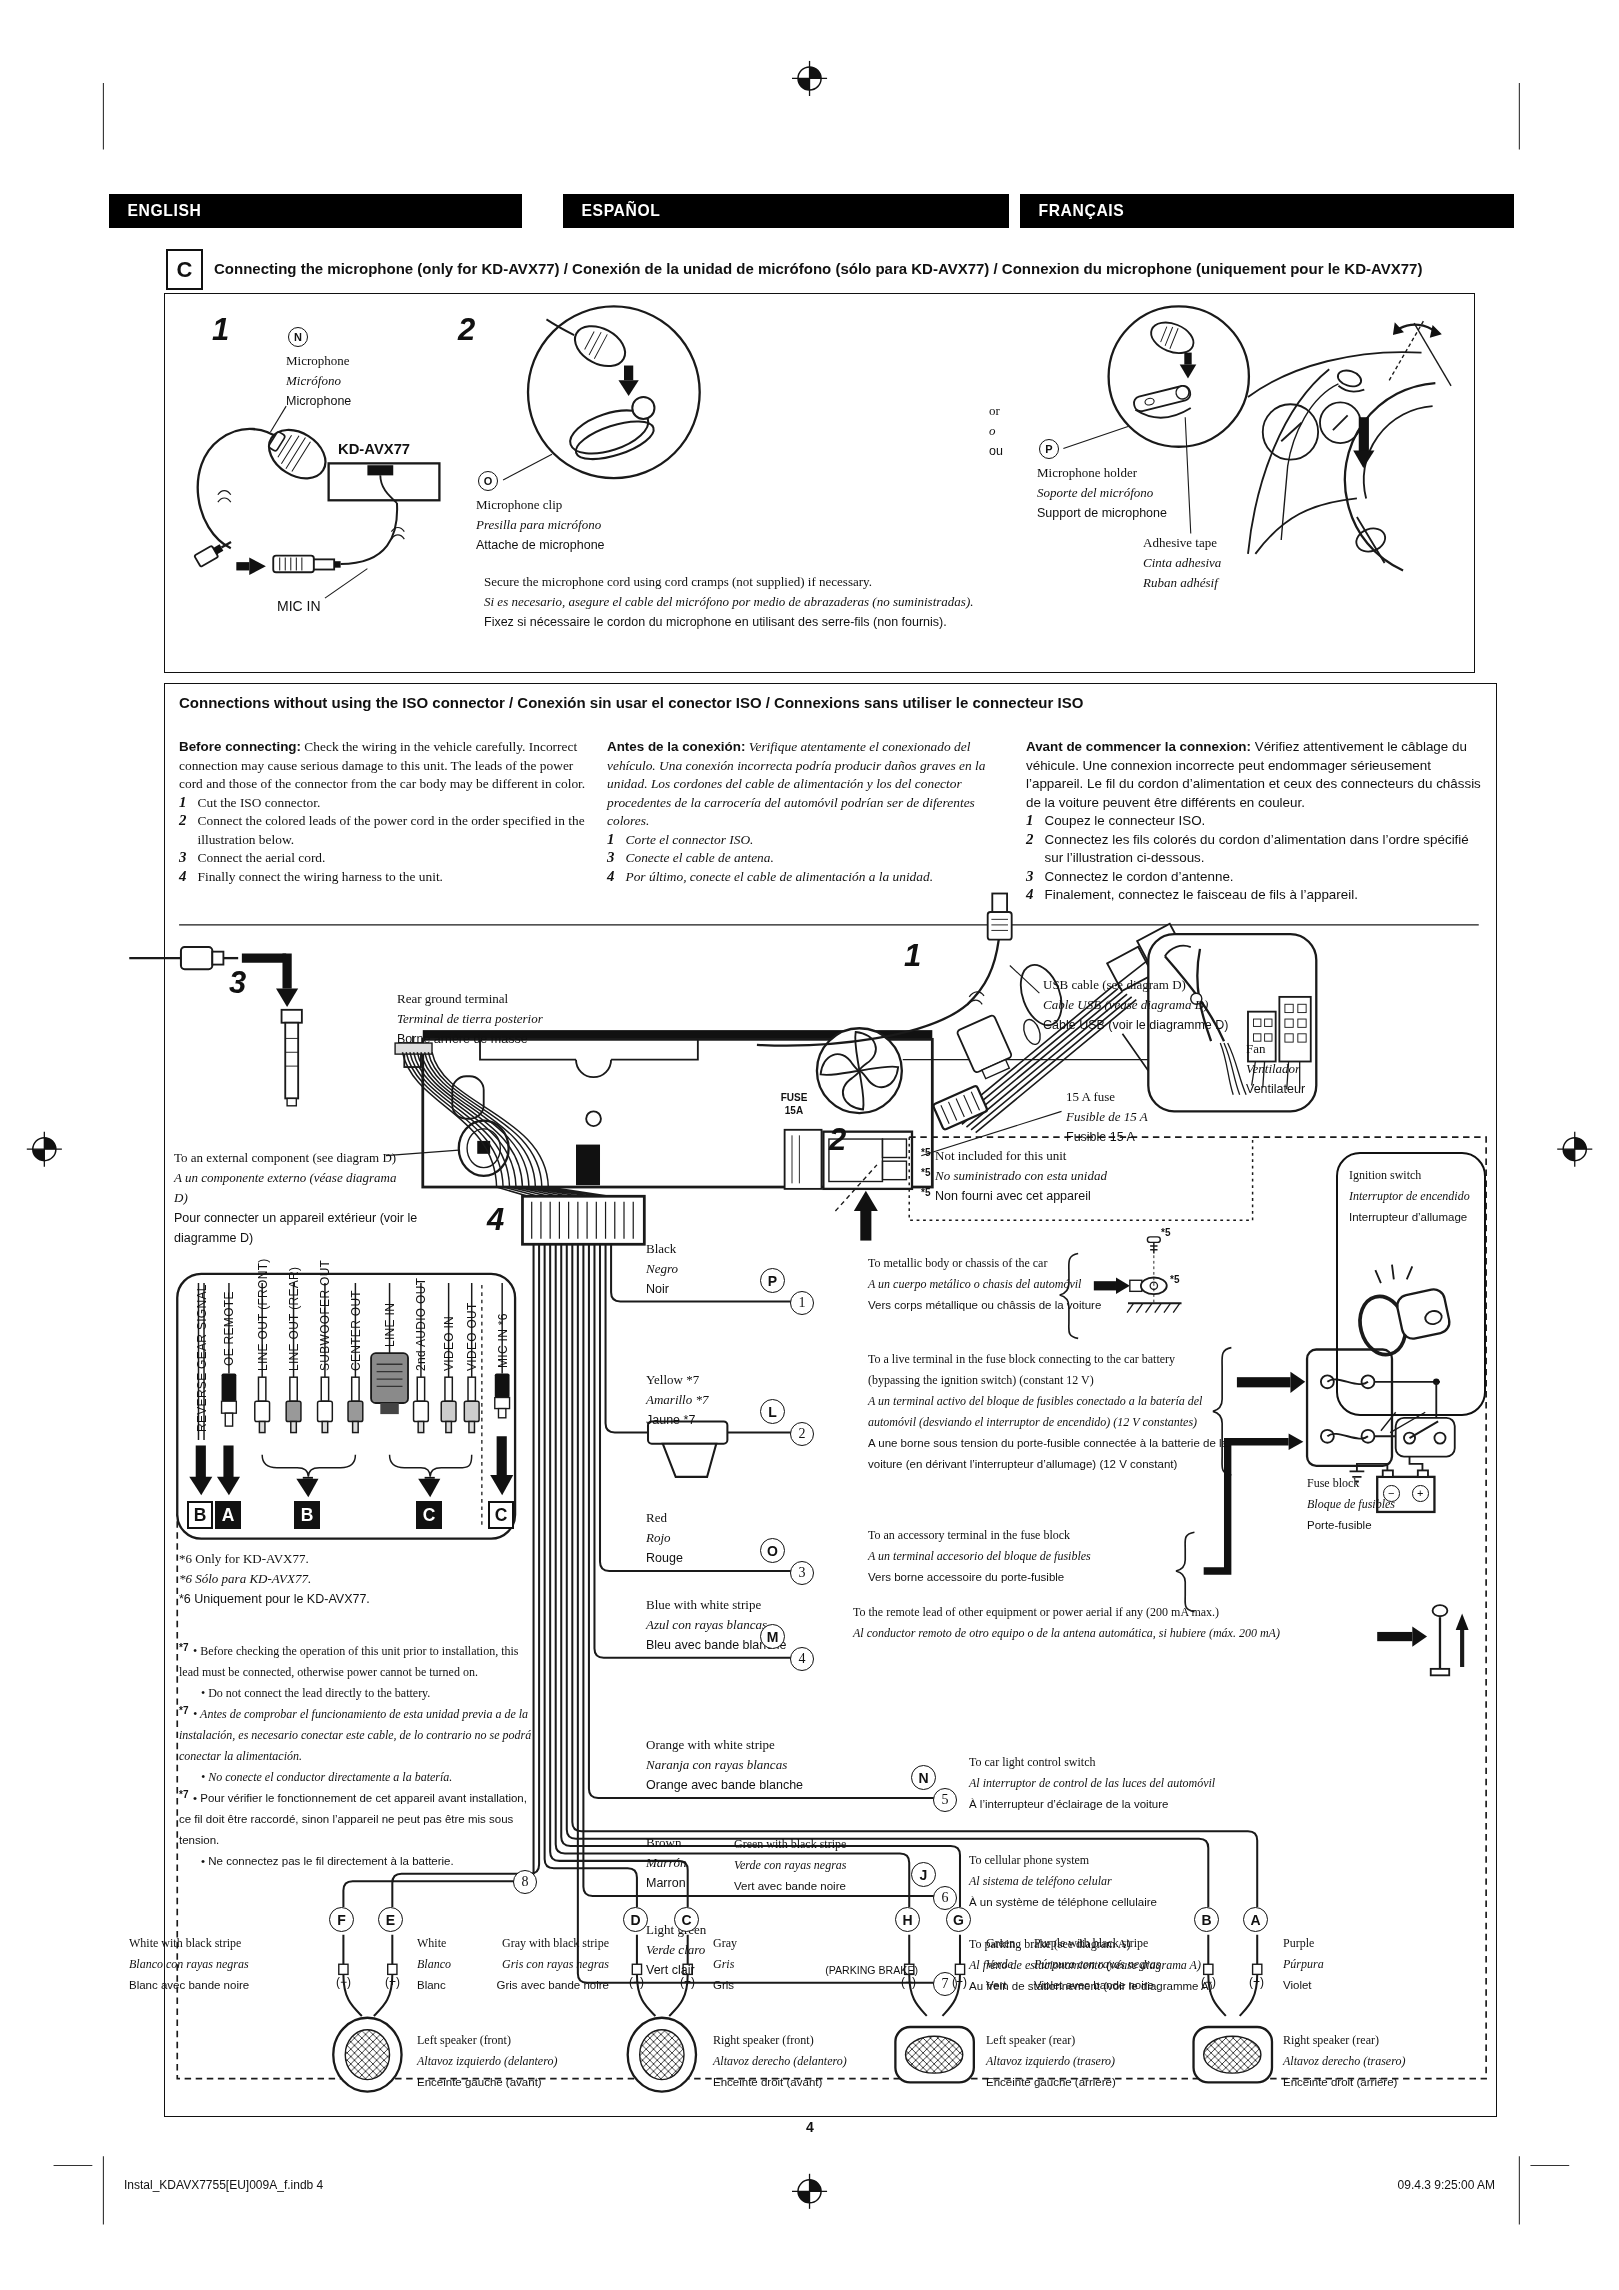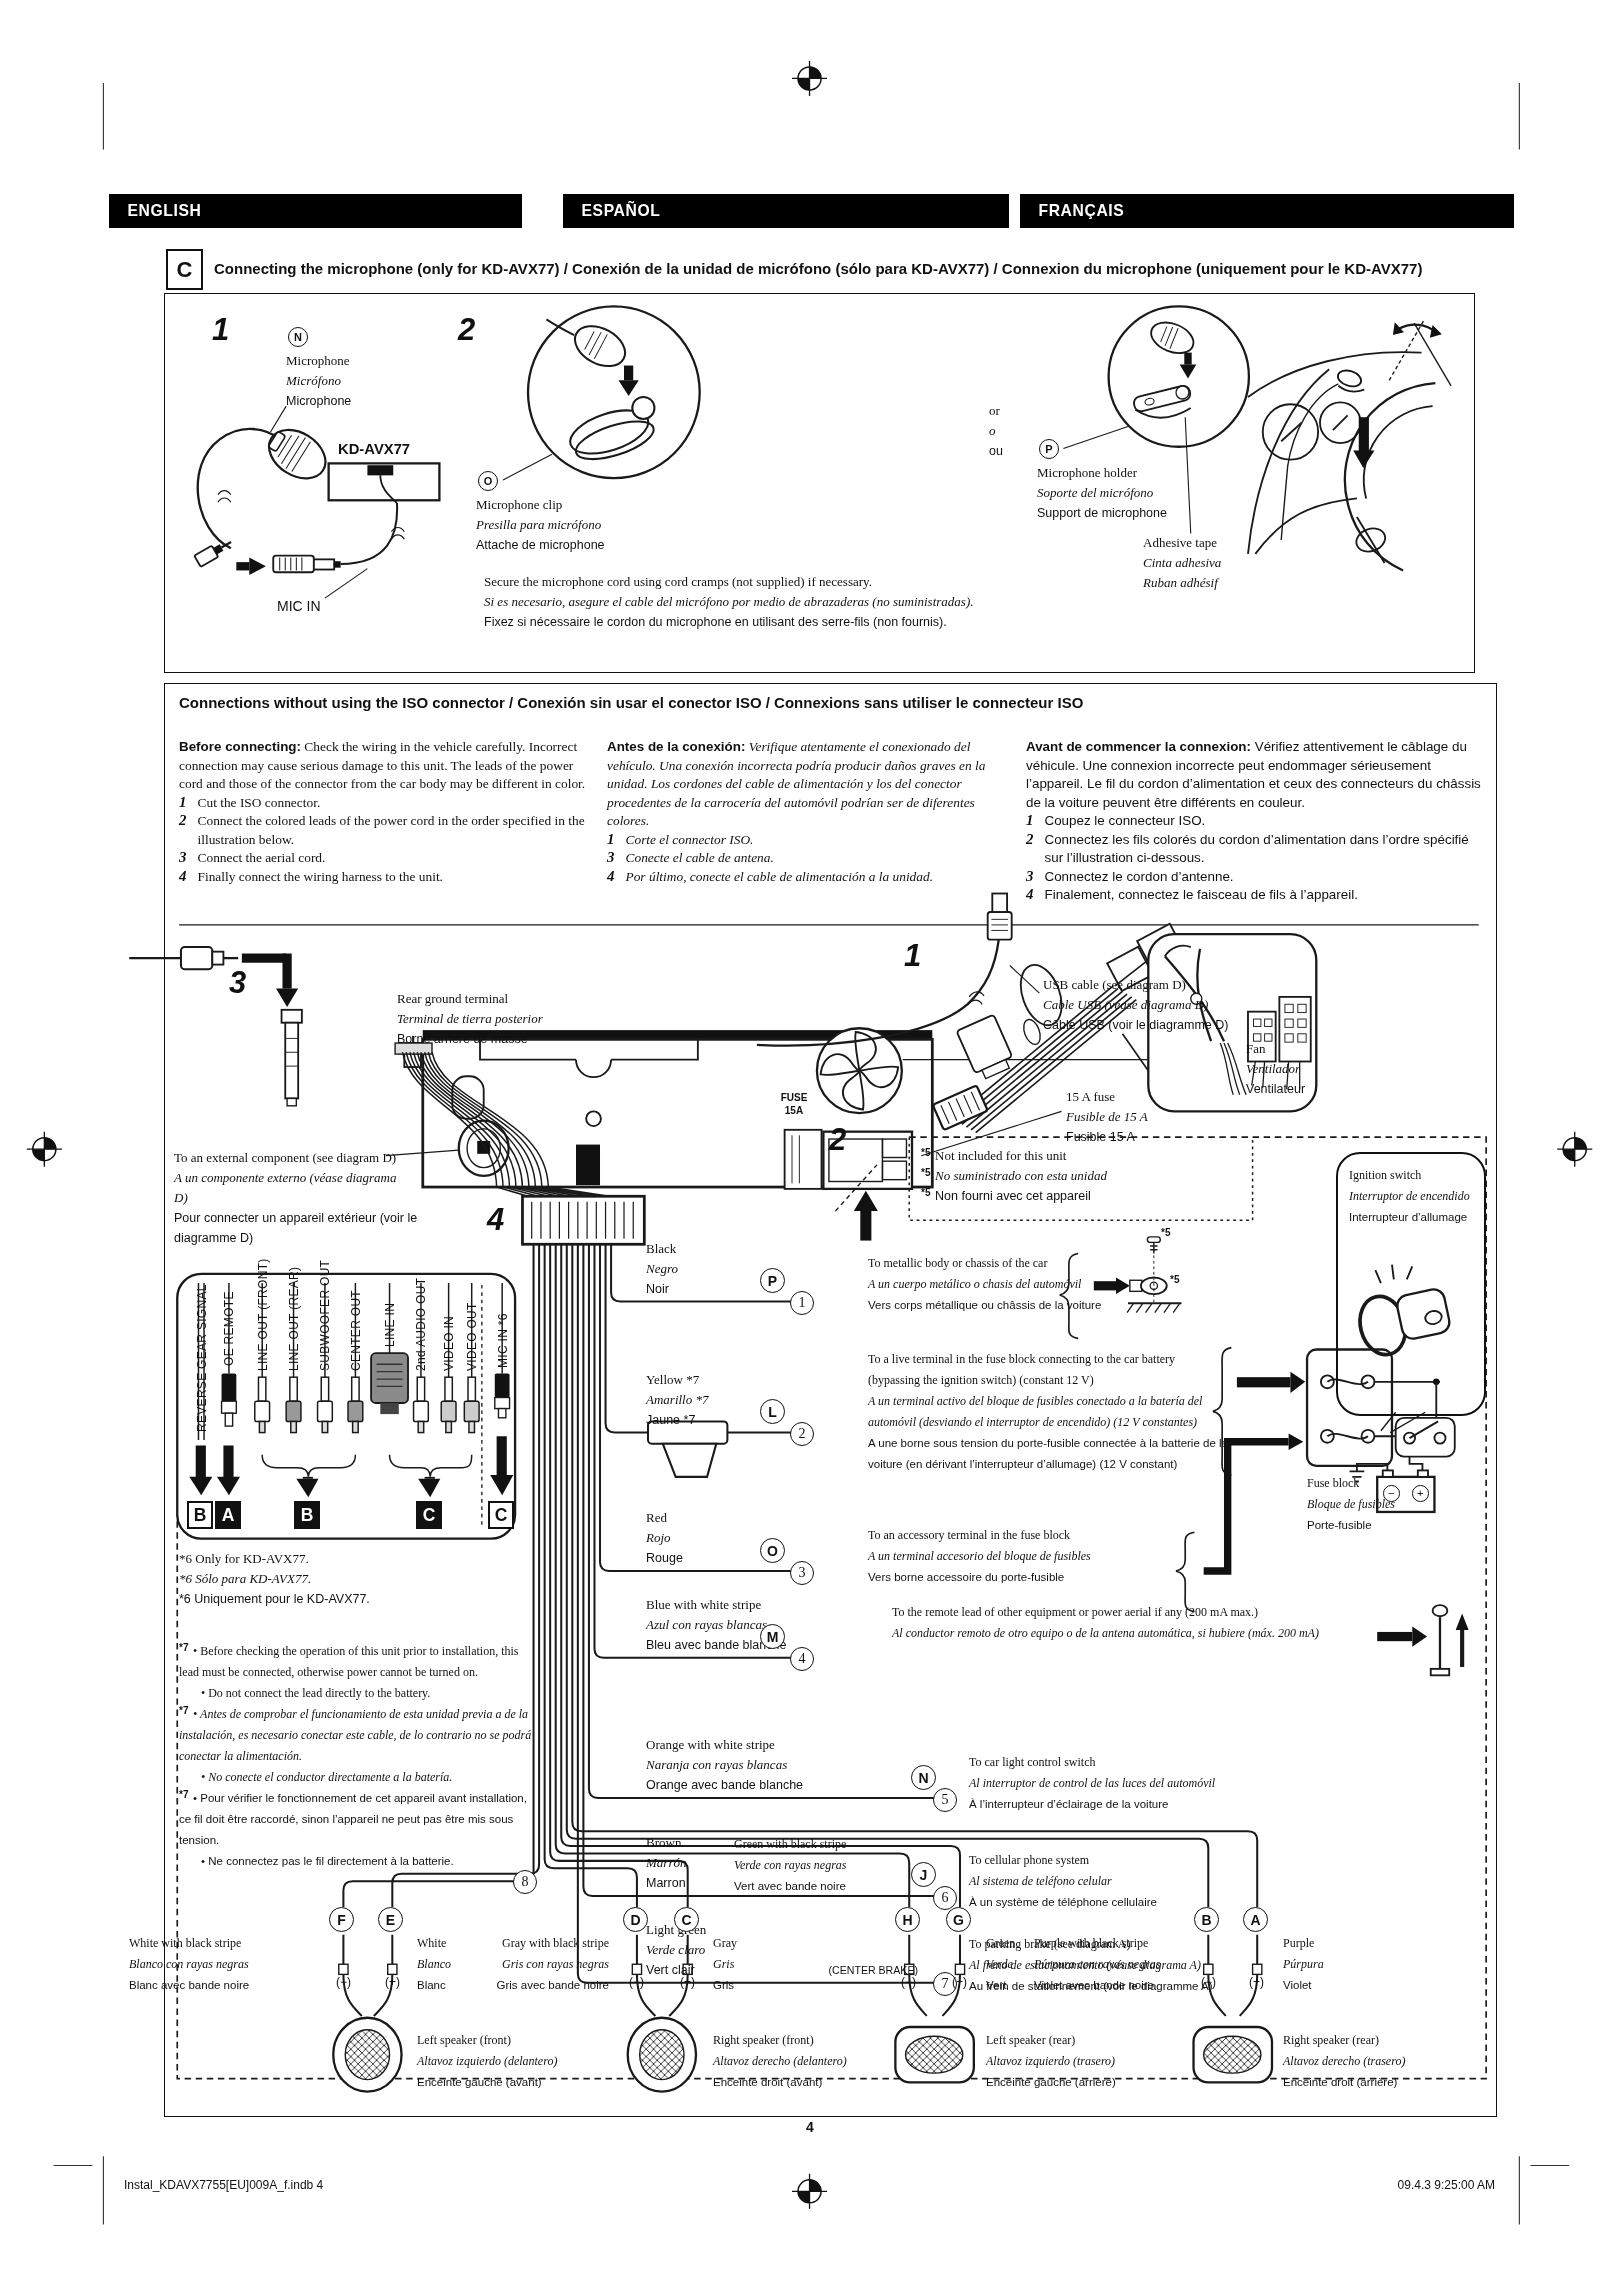--- a/index.html
+++ b/index.html
@@ -599,21 +599,21 @@
       <div class="fr">Vers borne accessoire du porte-fusible</div>
 </div>
 
 <div class="l3" style="left:646px;top:1595px">
   <div class="en">Blue with white stripe</div>
       <div class="es">Azul con rayas blancas</div>
       <div class="fr">Bleu avec bande blanche</div>
 </div>
 <div class="cc" style="left:760px;top:1624px">M</div>
 <div class="cn" style="left:790px;top:1647px">4</div>
-<div class="d3" style="left:892px;top:1602px">
+<div class="d3" style="left:853px;top:1602px">
   <div class="en">To the remote lead of other equipment or power aerial if any (200 mA max.)</div>
   <div class="es">Al conductor remoto de otro equipo o de la antena automática, si hubiere (máx. 200 mA)</div>
 </div>
 
 <div class="l3" style="left:646px;top:1735px">
   <div class="en">Orange with white stripe</div>
       <div class="es">Naranja con rayas blancas</div>
       <div class="fr">Orange avec bande blanche</div>
 </div>
 <div class="cc" style="left:911px;top:1765px">N</div>
@@ -635,21 +635,21 @@
   <div class="en">To cellular phone system</div>
       <div class="es">Al sistema de teléfono celular</div>
       <div class="fr">À un système de téléphone cellulaire</div>
 </div>
 
 <div class="l3" style="left:646px;top:1920px">
   <div class="en">Light green</div>
       <div class="es">Verde claro</div>
       <div class="fr">Vert clair</div>
 </div>
-<div class="t fr" style="left:780px;top:1964px;width:138px;text-align:right;font-size:10.6px">(CENTER BRAKE)</div>
+<div class="t fr" style="left:780px;top:1964px;width:138px;text-align:right;font-size:10.6px">(PARKING BRAKE)</div>
 <div class="cn" style="left:933px;top:1972px">7</div>
 <div class="d3" style="left:969px;top:1934px">
   <div class="en">To parking brake (see diagram A)</div>
       <div class="es">Al freno de estacionamiento (véase diagrama A)</div>
       <div class="fr">Au frein de stationnement (voir le diagramme A)</div>
 </div>
 
 <div class="cn" style="left:513px;top:1870px">8</div>
 
 <div class="vlab" style="left:195px;top:1432px">REVERSE GEAR SIGNAL</div>

